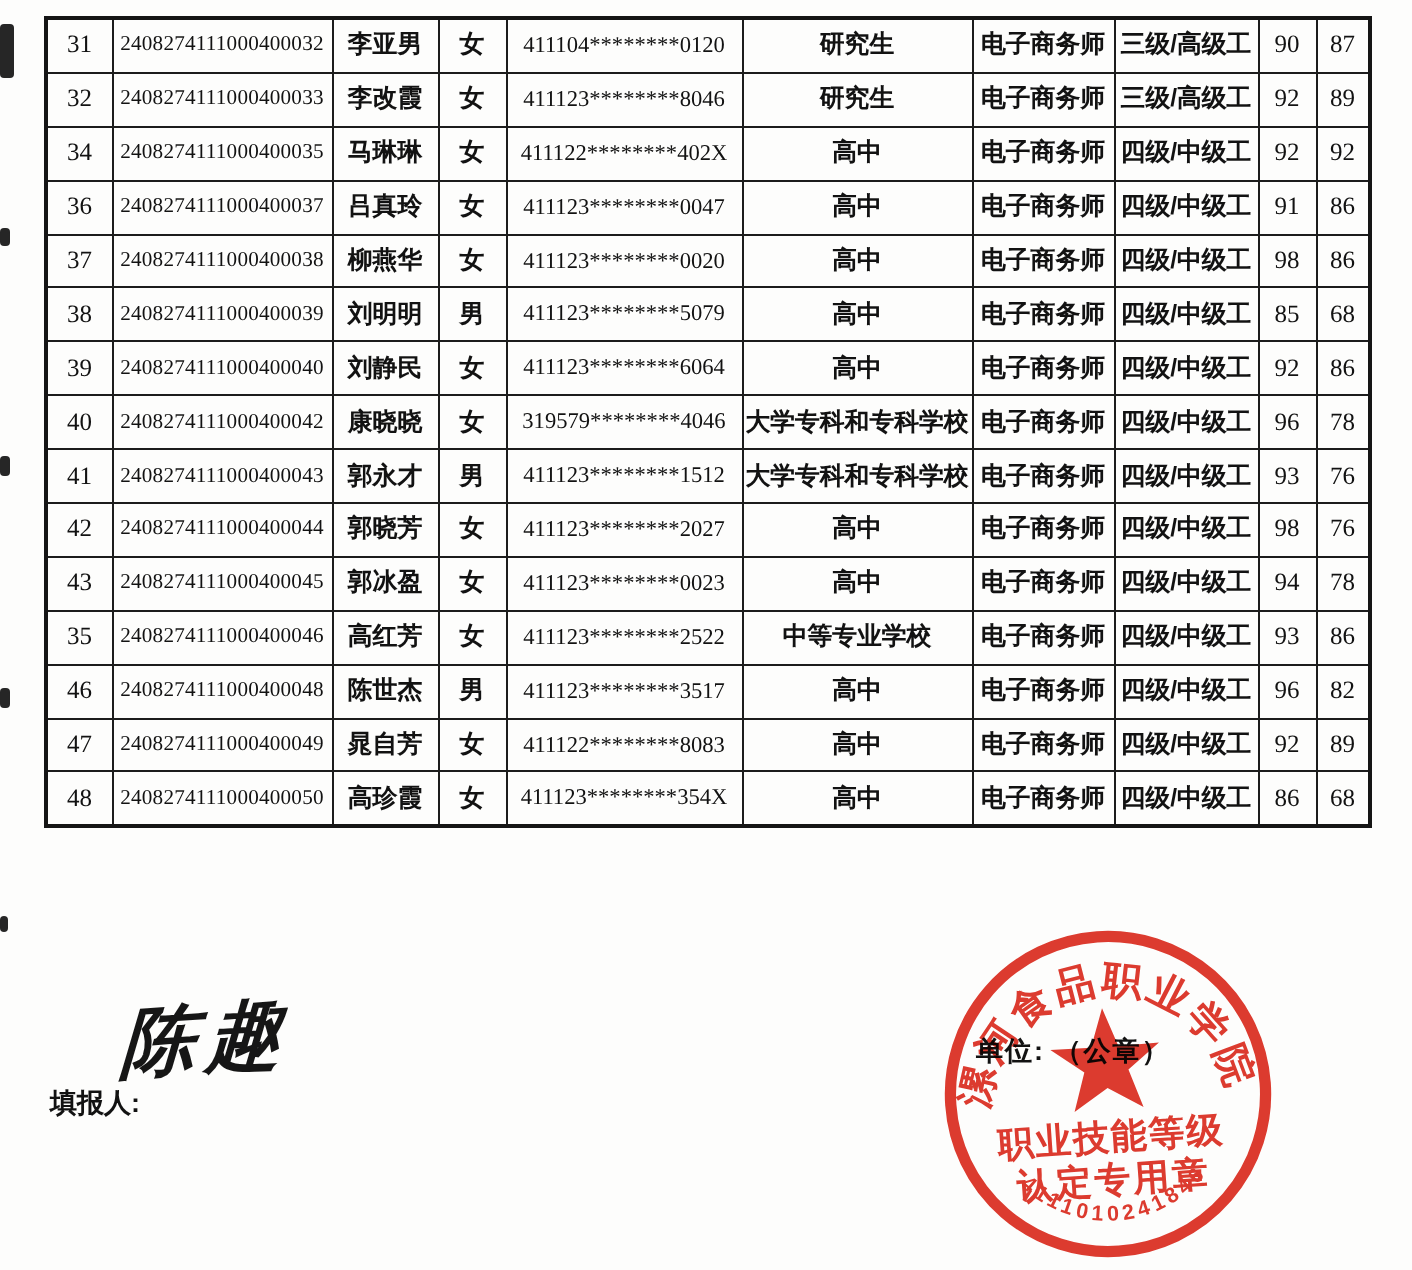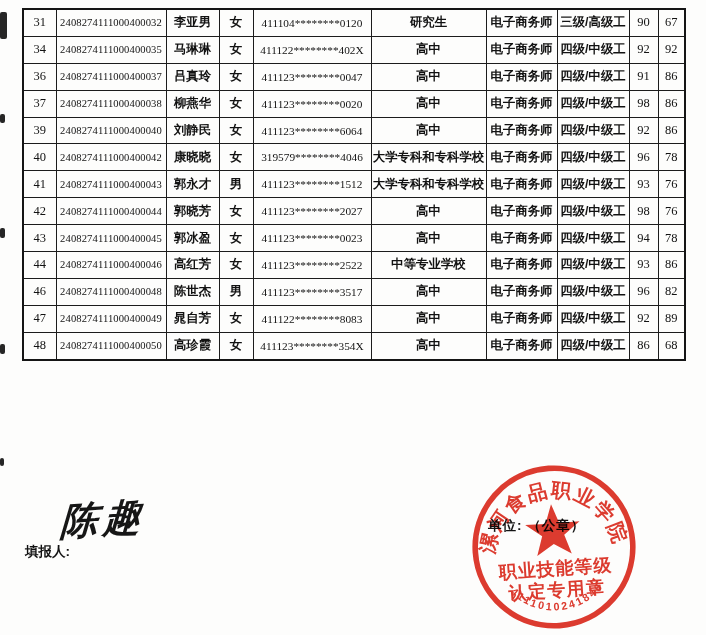--- a/index.html
+++ b/index.html
@@ -68,21 +68,33 @@
       <tr>
         <td class="num">31</td>
         <td class="regid">2408274111000400032</td>
         <td class="cjk">李亚男</td>
         <td class="cjk">女</td>
         <td class="idcard">411104********0120</td>
         <td class="cjk">研究生</td>
         <td class="cjk">电子商务师</td>
         <td class="cjk">三级/高级工</td>
         <td class="num">90</td>
-        <td class="num">67</td>
+        <td class="num">87</td>
+      </tr>
+      <tr>
+        <td class="num">32</td>
+        <td class="regid">2408274111000400033</td>
+        <td class="cjk">李改霞</td>
+        <td class="cjk">女</td>
+        <td class="idcard">411123********8046</td>
+        <td class="cjk">研究生</td>
+        <td class="cjk">电子商务师</td>
+        <td class="cjk">三级/高级工</td>
+        <td class="num">92</td>
+        <td class="num">89</td>
       </tr>
       <tr>
         <td class="num">34</td>
         <td class="regid">2408274111000400035</td>
         <td class="cjk">马琳琳</td>
         <td class="cjk">女</td>
         <td class="idcard">411122********402X</td>
         <td class="cjk">高中</td>
         <td class="cjk">电子商务师</td>
         <td class="cjk">四级/中级工</td>
@@ -105,20 +117,32 @@
         <td class="num">37</td>
         <td class="regid">2408274111000400038</td>
         <td class="cjk">柳燕华</td>
         <td class="cjk">女</td>
         <td class="idcard">411123********0020</td>
         <td class="cjk">高中</td>
         <td class="cjk">电子商务师</td>
         <td class="cjk">四级/中级工</td>
         <td class="num">98</td>
         <td class="num">86</td>
+      </tr>
+      <tr>
+        <td class="num">38</td>
+        <td class="regid">2408274111000400039</td>
+        <td class="cjk">刘明明</td>
+        <td class="cjk">男</td>
+        <td class="idcard">411123********5079</td>
+        <td class="cjk">高中</td>
+        <td class="cjk">电子商务师</td>
+        <td class="cjk">四级/中级工</td>
+        <td class="num">85</td>
+        <td class="num">68</td>
       </tr>
       <tr>
         <td class="num">39</td>
         <td class="regid">2408274111000400040</td>
         <td class="cjk">刘静民</td>
         <td class="cjk">女</td>
         <td class="idcard">411123********6064</td>
         <td class="cjk">高中</td>
         <td class="cjk">电子商务师</td>
         <td class="cjk">四级/中级工</td>
@@ -167,21 +191,21 @@
         <td class="cjk">郭冰盈</td>
         <td class="cjk">女</td>
         <td class="idcard">411123********0023</td>
         <td class="cjk">高中</td>
         <td class="cjk">电子商务师</td>
         <td class="cjk">四级/中级工</td>
         <td class="num">94</td>
         <td class="num">78</td>
       </tr>
       <tr>
-        <td class="num">44</td>
+        <td class="num">35</td>
         <td class="regid">2408274111000400046</td>
         <td class="cjk">高红芳</td>
         <td class="cjk">女</td>
         <td class="idcard">411123********2522</td>
         <td class="cjk">中等专业学校</td>
         <td class="cjk">电子商务师</td>
         <td class="cjk">四级/中级工</td>
         <td class="num">93</td>
         <td class="num">86</td>
       </tr>

